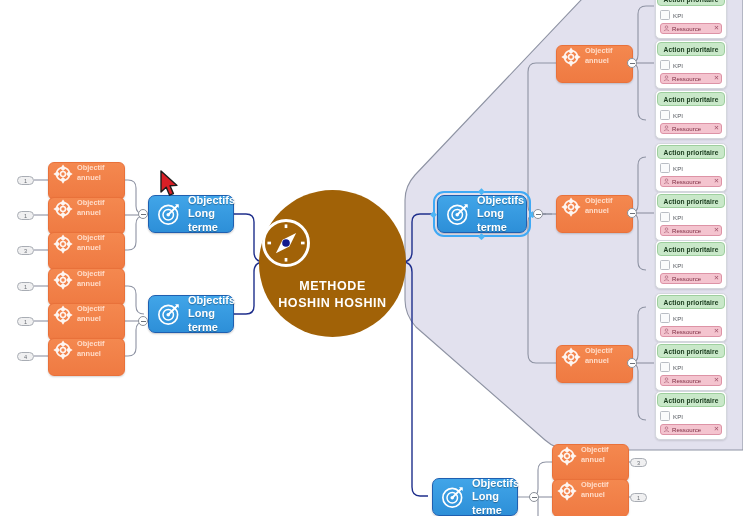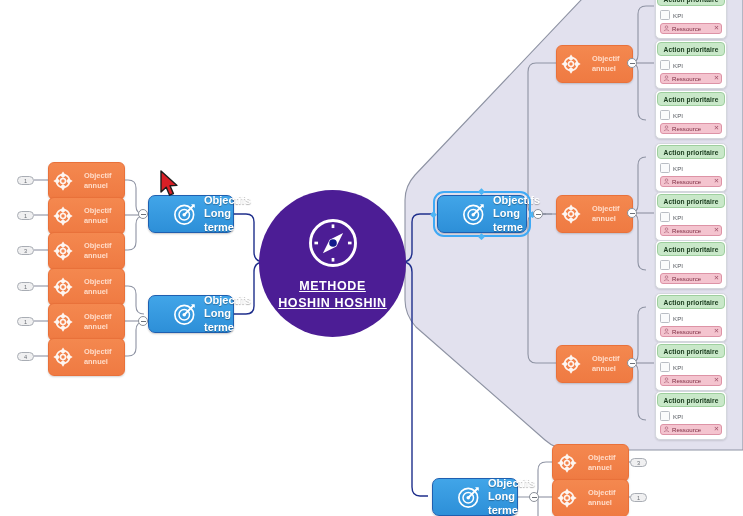--- a/index.html
+++ b/index.html
@@ -13,59 +13,58 @@
 
   
   #edges{position:absolute;left:0;top:0;width:743px;height:516px;pointer-events:none;}
 
   
   .node{position:absolute;box-sizing:border-box;}
 
   
   .root-node{
     width:147px;height:147px;border-radius:50%;
-    background:#4c1d95;
-    display:flex;flex-direction:column;align-items:center;justify-content:center;
+    background:#a16207;
+    display:flex;flex-direction:column;justify-content:center;
     color:#ffffff;
-    text-decoration:underline;
   }
   .root-icon{width:54px;height:54px;margin-bottom:8px;}
   .root-title{
     font-size:12.5px;font-weight:bold;letter-spacing:.6px;
     text-align:center;line-height:1.32;
   }
 
   
   .lt-node{
     height:38px;border-radius:7px;
     background:linear-gradient(180deg,#41a5e8 0%,#2d8fd8 100%);
     border:1.6px solid #1f5fb0;
     display:flex;align-items:center;gap:7px;
-    padding:0 10px 0 24px;
+    padding:0 10px 0 8px;
     color:#ffffff;
     box-shadow:0 1px 2px rgba(0,0,0,.22);
   }
   .lt-icon{width:24px;height:24px;flex:0 0 24px;}
   .lt-label{
     font-size:11px;font-weight:bold;line-height:1.22;
     text-shadow:0 1px 1px rgba(0,0,0,.3);
   }
 
   
   .lt-node.selected{
     outline:2px solid #3fa9f5;outline-offset:2px;
   }
   .handle{position:absolute;color:#4db5f5;font-size:9px;line-height:1;}
 
   
   .ao-node{
     width:68px;height:36px;border-radius:6px;
     background:linear-gradient(180deg,#f4884f 0%,#ef7a42 100%);
     border:1px solid #e9713a;
-    display:flex;align-items:center;gap:10px;
+    display:flex;align-items:flex-start;gap:3px;
     padding:0 4px 0 3px;
     color:#ffe9de;
     box-shadow:0 1px 2px rgba(0,0,0,.18);
   }
   .ao-icon{width:22px;height:22px;flex:0 0 22px;opacity:.92;}
   .ao-label{font-size:7.4px;font-weight:bold;line-height:1.35;color:#ffdcc9;}
 
   
   .act-card{
     width:72px;

